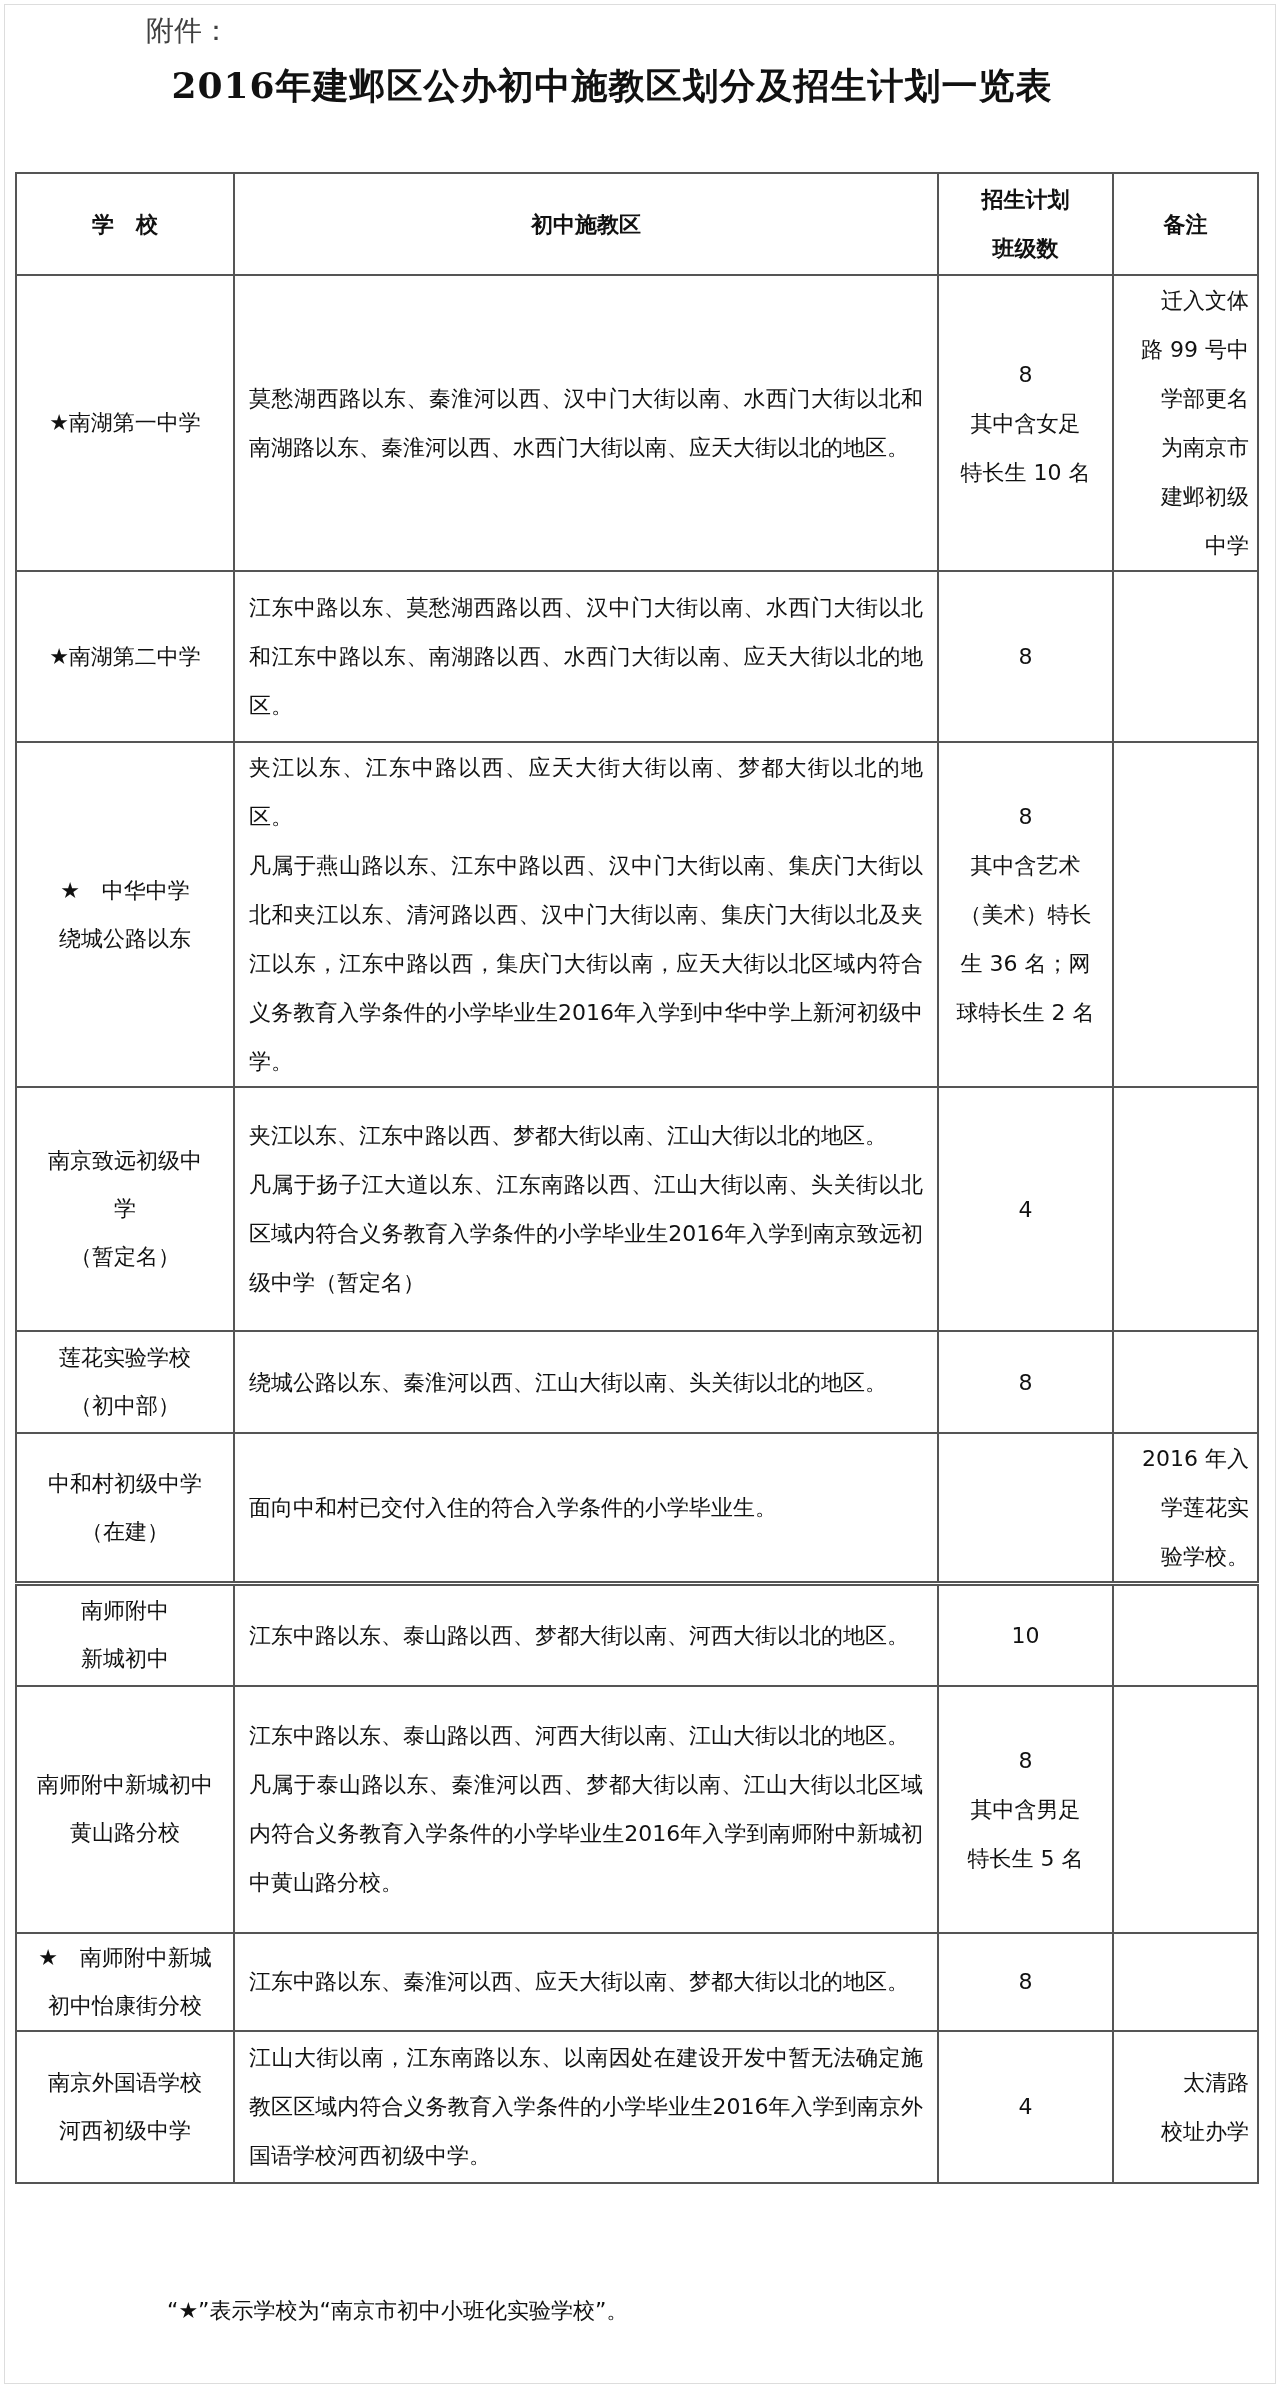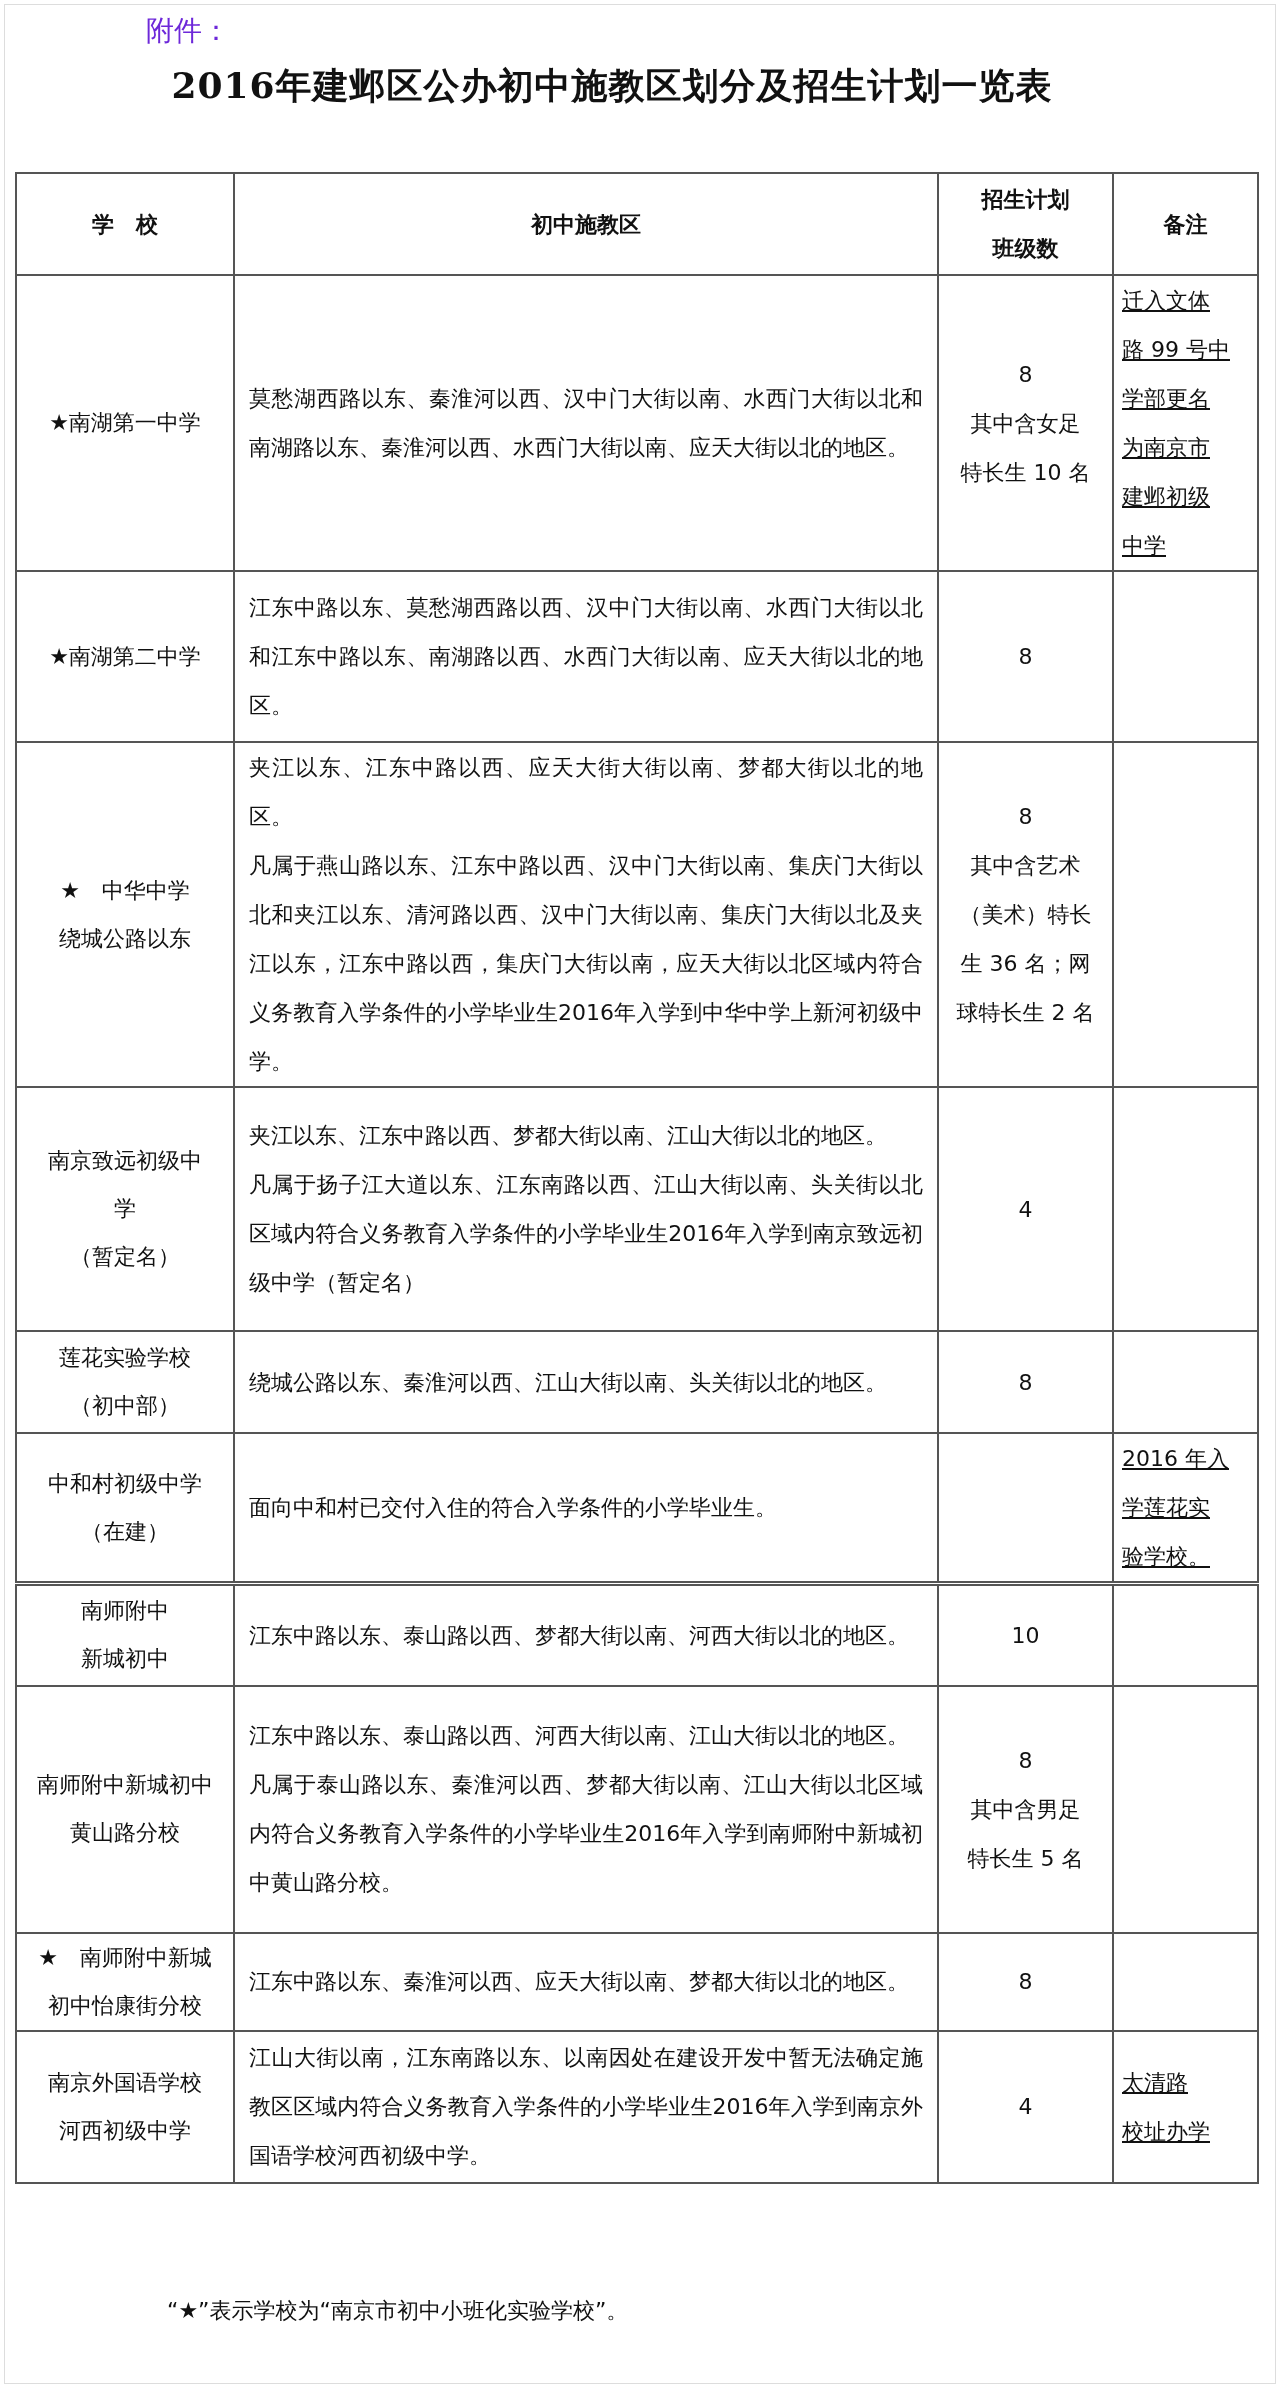--- a/index.html
+++ b/index.html
@@ -1,26 +1,26 @@
 <!DOCTYPE html>
 <html><head>
 <meta charset="utf-8">
 <style>
 html,body{margin:0;padding:0;}
 body{width:1280px;height:2388px;background:#fff;position:relative;font-family:"DejaVu Sans","Liberation Sans",sans-serif;color:#111;overflow:hidden;}
 .frame{position:absolute;left:4px;top:4px;width:1270px;height:2378px;border:1px solid #ddd;}
-.attach{position:absolute;left:146px;top:12px;font-size:28px;font-family:"DejaVu Serif",serif;color:#6d28d9;}
+.attach{position:absolute;left:146px;top:12px;font-size:28px;font-family:"DejaVu Serif",serif;color:#404040;}
 .title{position:absolute;left:0;width:1224px;top:62px;text-align:center;font-size:36px;font-weight:bold;font-family:"DejaVu Serif",serif;letter-spacing:1px;}
 table{position:absolute;left:15px;top:172px;width:1242px;border-collapse:collapse;table-layout:fixed;}
 td,th{border:2px solid #555;padding:0 14px;vertical-align:middle;font-size:22px;line-height:49px;margin-left:20px;}
 th{font-weight:bold;text-align:center;line-height:49px;}
 td.school{text-align:center;line-height:48px;}
 td.area{text-align:justify;}
 td.plan{text-align:center;}
-td.note{text-align:left;padding:0 8px;text-decoration:underline;}
+td.note{text-align:right;padding:0 8px;}
 tr.dbl td{border-top:5px double #555;}
 .line{display:block;}
 .footer{position:absolute;left:155px;top:2296px;font-size:22px;margin-left:12px;}
 </style>
 </head>
 <body>
 
 <div class="frame"></div>
 <div class="attach">附件：</div>
 <div class="title">2016年建邺区公办初中施教区划分及招生计划一览表</div>

